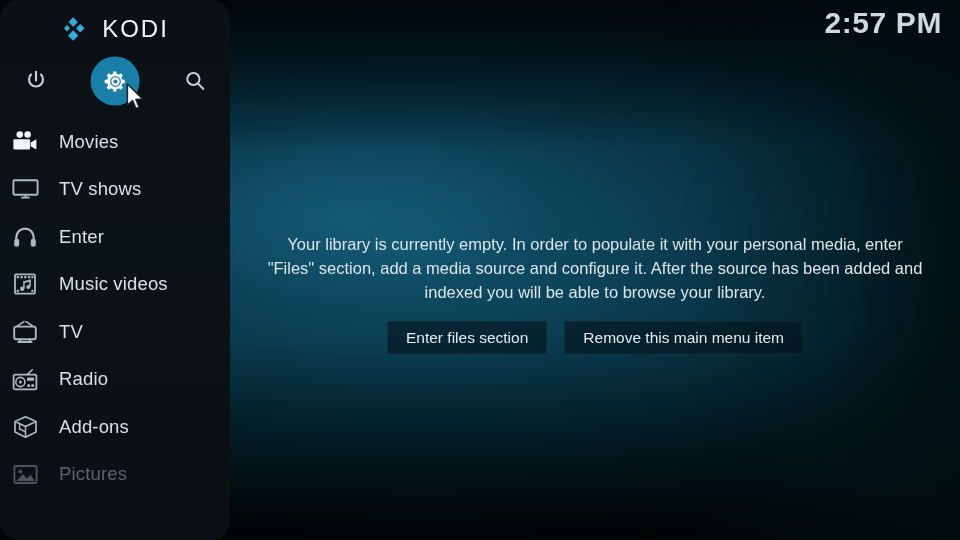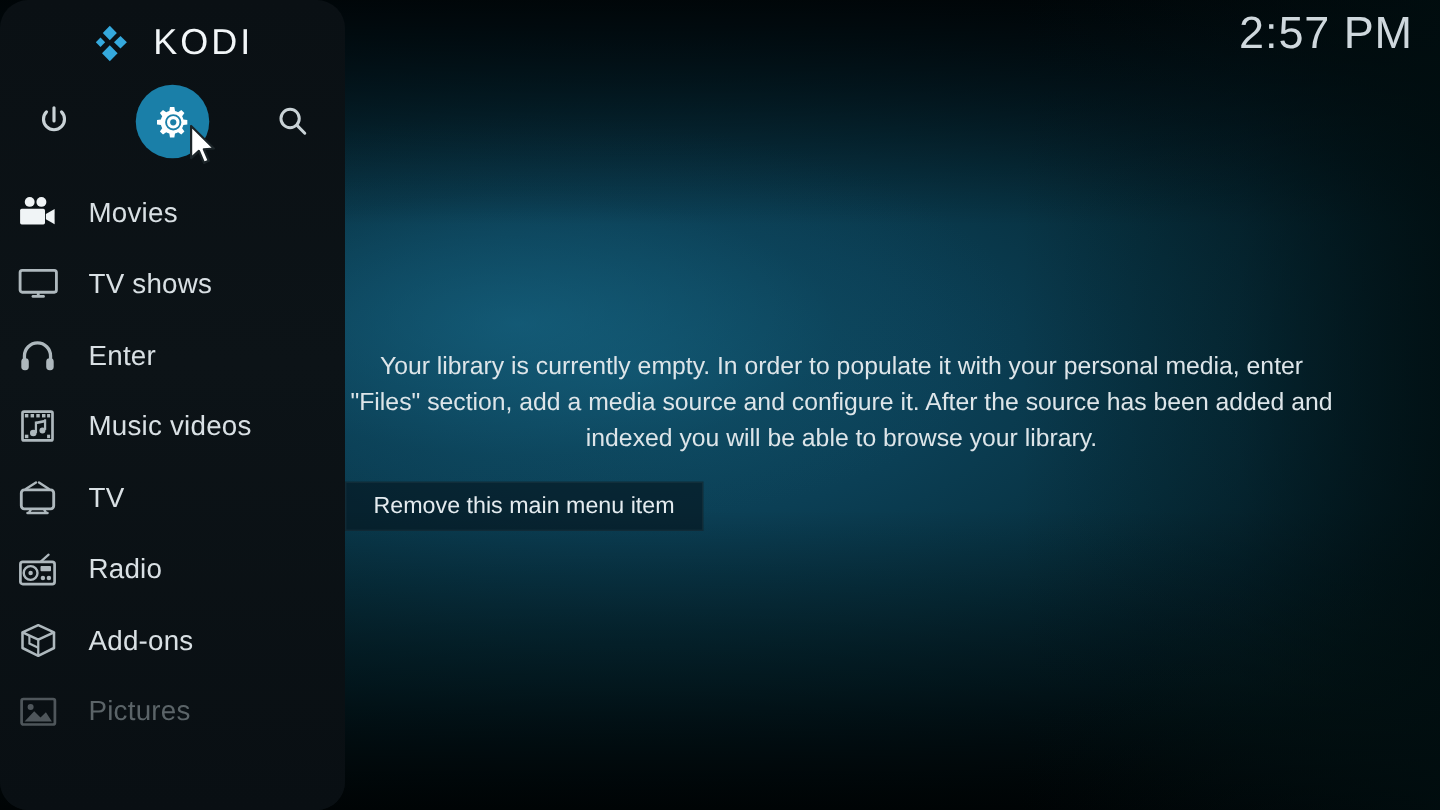--- a/index.html
+++ b/index.html
@@ -101,31 +101,31 @@
 
   .menu-fade {
     position:absolute; left:0; right:0; bottom:0; height:58px;
     background:linear-gradient(to top, rgba(9,15,19,0.98) 0%, rgba(9,15,19,0.55) 45%, rgba(9,15,19,0) 100%);
     pointer-events:none;
   }
 
   
   #clock {
     position:absolute; right:18px; top:8px;
-    color:#cfd8dd; font-size:30px; font-weight:400; letter-spacing:0.6px;
+    color:#cfd8dd; font-size:30px; font-weight:700; letter-spacing:0.6px;
     line-height:1; font-family:"Liberation Sans", sans-serif;
   }
 
   
   #main {
     position:absolute; left:230px; top:0; width:730px; height:540px;
   }
   #empty-block {
     position:absolute; left:0; right:0; top:232px;
-    display:flex; flex-direction:column; align-items:flex-start;
+    display:flex; flex-direction:column; align-items:center;
   }
   #empty-msg {
     width:662px; text-align:center;
     color:#dde5e9; font-size:16.5px; line-height:24px; font-weight:400;
   }
   #btn-row {
     margin-top:17px; display:flex; gap:17px;
   }
   .kbtn {
     height:33px; padding:0 18px;
@@ -150,20 +150,21 @@
   <div class="bg-vig-top"></div>
   <div class="bg-vig-bottom"></div>
   <div class="bg-vig-right"></div>
 
   <div id="clock">2:57 PM</div>
 
   <div id="main">
     <div id="empty-block">
       <div id="empty-msg">Your library is currently empty. In order to populate it with your personal media, enter "Files" section, add a media source and configure it. After the source has been added and indexed you will be able to browse your library.</div>
       <div id="btn-row">
+        <div class="kbtn">Enter files section</div>
         <div class="kbtn">Remove this main menu item</div>
       </div>
     </div>
   </div>
 
   <div id="sidebar">
 
     <div class="logo-row">
       <div class="logo-mark">
         <svg width="30" height="27" viewBox="0 0 30 27">

